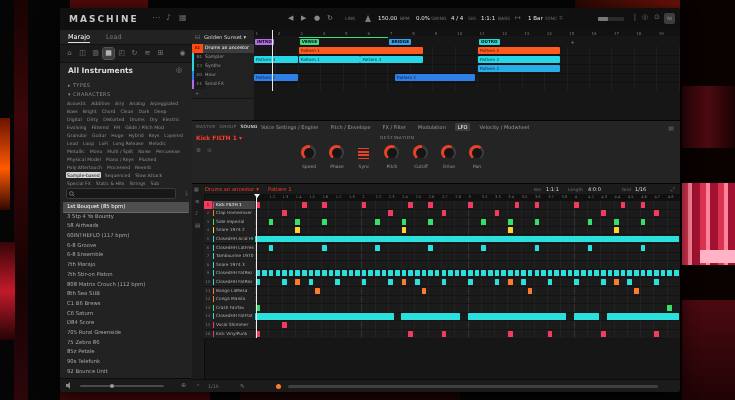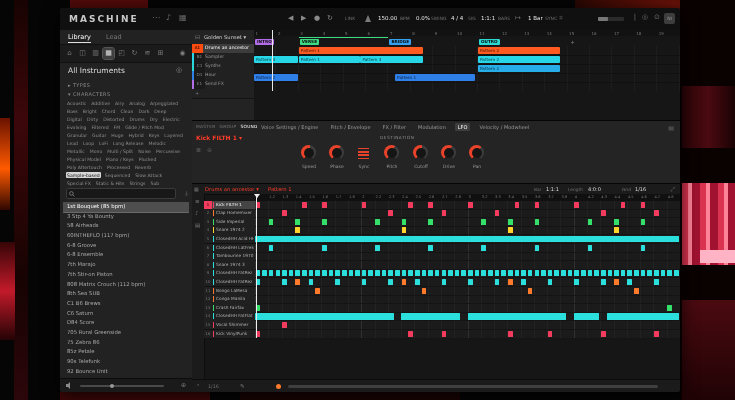--- a/index.html
+++ b/index.html
@@ -19,21 +19,21 @@
   #cpu{position:absolute;top:9px;width:26px;height:4px;background:#2b2b2b;border-radius:1px;}
   #cpufill{width:38%;height:100%;background:#777;border-radius:1px;}
   #nilogo{position:absolute;top:5px;width:11px;height:11px;background:#3d3d3d;border-radius:2px;
     color:#9a9a9a;font-size:4.5px;text-align:center;line-height:11px;}
   
   #sb{position:absolute;left:0;top:22px;width:132px;height:362px;background:#222;border-right:1px solid #0a0a0a;}
   .sbtab{position:absolute;top:3px;font-size:6.5px;}
   #sbicons{position:absolute;left:0;top:14px;width:132px;height:17px;background:#1b1b1b;border-top:1px solid #111;border-bottom:1px solid #111;}
   .bic{position:absolute;top:3px;width:11px;height:11px;color:#7d7d7d;font-size:7px;text-align:center;line-height:11px;border-radius:2px;}
   .bic.active{background:#3f3f3f;color:#ddd;outline:1px solid #555;}
-  #allinst{position:absolute;left:8px;top:36px;font-size:7.5px;font-weight:normal;color:#ddd;}
+  #allinst{position:absolute;left:8px;top:36px;font-size:7.5px;font-weight:bold;color:#ddd;}
   #eye{position:absolute;right:10px;top:36px;color:#888;font-size:7px;}
   .secrow{position:absolute;left:8px;font-size:5px;color:#8a8a8a;letter-spacing:.4px;}
   #tags{position:absolute;left:6px;top:70px;width:120px;height:86px;display:flex;flex-wrap:wrap;gap:2px 3px;align-content:flex-start;overflow:hidden;}
   .tag{font-size:4.6px;color:#8f8f8f;padding:.5px 1px;white-space:nowrap;}
   .tag.sel{background:#d6d6d6;color:#111;border-radius:1px;}
   #srch{position:absolute;left:6px;top:158px;width:108px;height:9px;background:#181818;border:1px solid #3a3a3a;border-radius:2px;}
   #srchin{position:absolute;left:10px;top:1px;width:90px;border:0;background:transparent;color:#ccc;font-size:5px;outline:none;font-family:"DejaVu Sans",sans-serif;}
   #dlico{position:absolute;right:4px;top:159px;color:#7a7a7a;font-size:6px;}
   #results{position:absolute;left:3px;top:172px;width:126px;height:196px;overflow:hidden;}
   .res{height:9.7px;line-height:9.7px;font-size:5.3px;color:#a8a8a8;padding-left:4px;white-space:nowrap;overflow:hidden;border-radius:1px;}
@@ -97,21 +97,21 @@
       <div id="cpu" style="left:538px">
           <div id="cpufill"></div>
         </div>
       <span class="hic" style="left:572px;font-size:7px">❘</span>
       <span class="hic" style="left:582px;font-size:7px">◎</span>
       <span class="hic" style="left:594px;font-size:7px">⊙</span>
       <div id="nilogo" style="left:604px">NI</div>
     </div>
 
     <div id="sb">
-      <span class="sbtab" style="left:8px;color:#fff;border-bottom:1px solid #ddd;padding-bottom:1px">Library</span>
+      <span class="sbtab" style="left:8px;color:#fff;border-bottom:1px solid #ddd;padding-bottom:1px">Marajo</span>
       <span class="sbtab" style="left:46px;color:#777">Lead</span>
       <div id="sbicons">
           <span class="bic" style="left: 4px;">⌂</span>
           <span class="bic" style="left: 17px;">◫</span>
           <span class="bic" style="left: 30px;">▥</span>
           <span class="bic active" style="left: 43px;">▦</span>
           <span class="bic" style="left: 56px;">◰</span>
           <span class="bic" style="left: 69px;">↻</span>
           <span class="bic" style="left: 82px;">≋</span>
           <span class="bic" style="left: 95px;">⊞</span>

